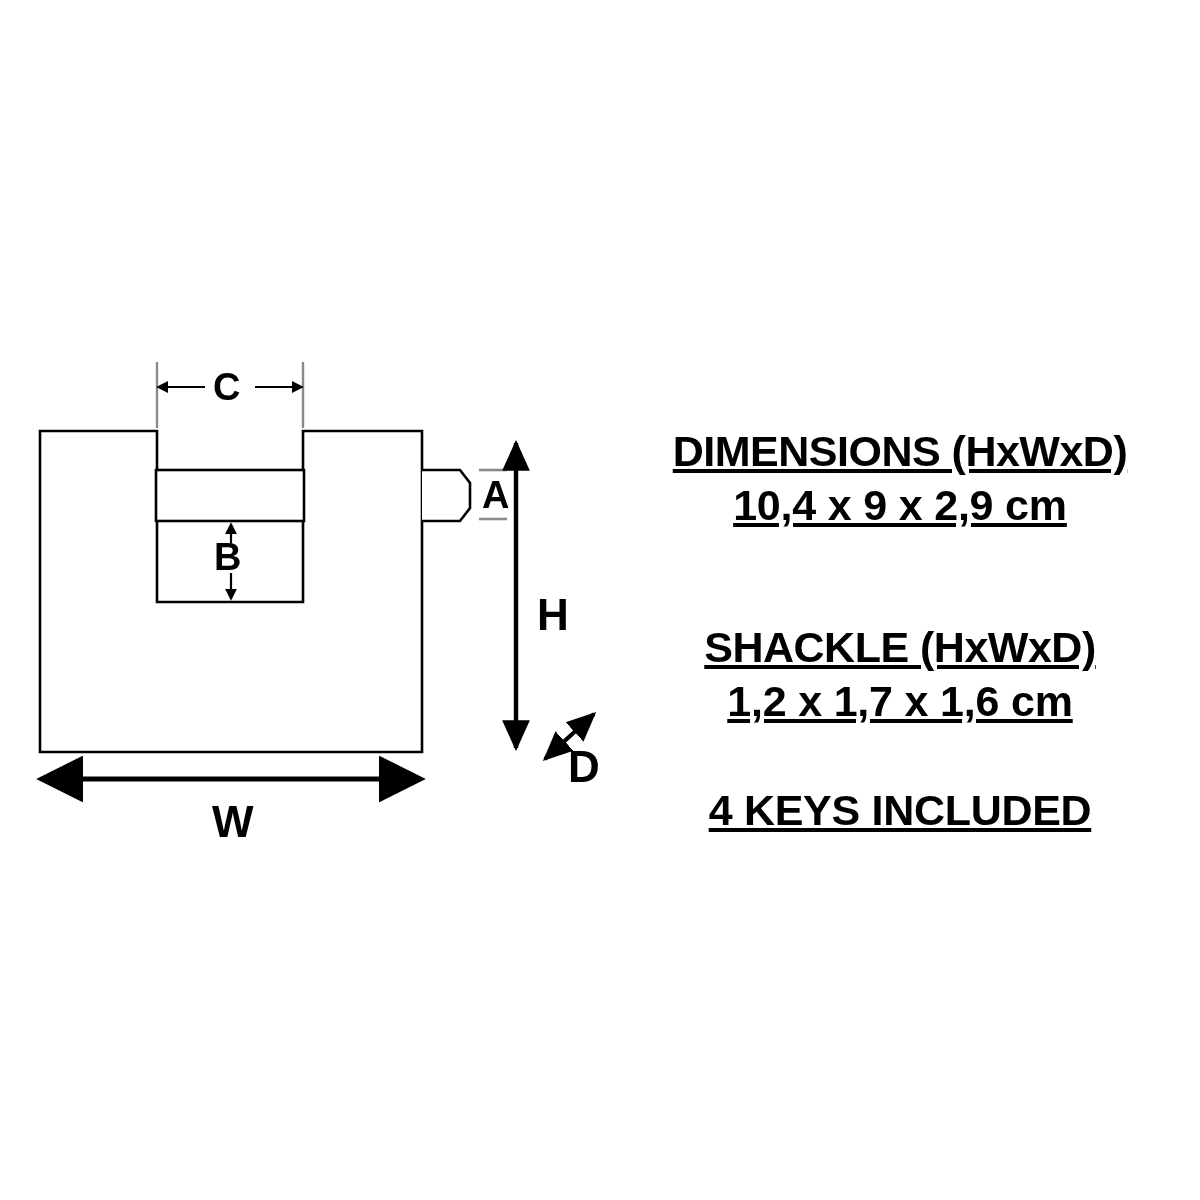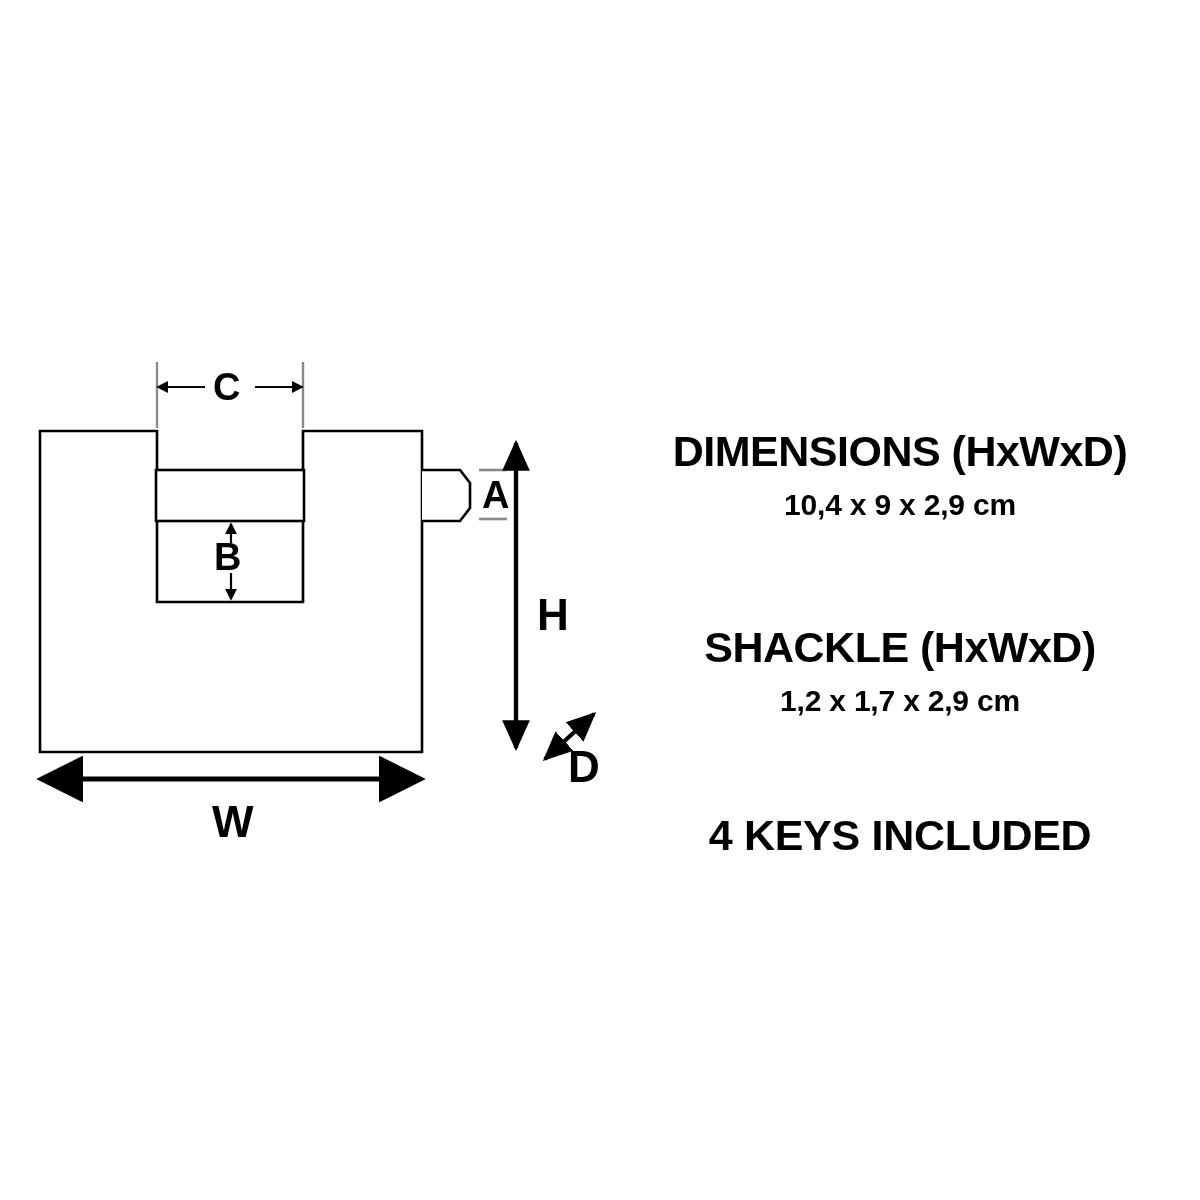--- a/index.html
+++ b/index.html
@@ -33,36 +33,37 @@
   }
   .spec-panel {
     position: absolute;
     left: 600px;
     top: 420px;
     width: 600px;
     text-align: center;
     font-family: "Liberation Sans", sans-serif;
     font-weight: bold;
     color: #000000;
+    text-decoration: underline;
   }
   .spec-block {
     margin: 0;
     padding: 0;
   }
   .spec-block.block-dimensions { margin-top: 4px; }
   .spec-block.block-shackle { margin-top: 88px; }
-  .spec-block.block-keys { margin-top: 80px; }
+  .spec-block.block-keys { margin-top: 55px; }
   .spec-heading {
     font-size: 43px;
     line-height: 54px;
     letter-spacing: -0.5px;
     white-space: nowrap;
   }
   .spec-value {
-    font-size: 30px;
+    font-size: 43px;
     line-height: 54px;
     letter-spacing: -0.2px;
     white-space: nowrap;
   }
   .spec-note {
     font-size: 43px;
     line-height: 54px;
     letter-spacing: -0.3px;
     white-space: nowrap;
   }
@@ -165,21 +166,21 @@
 
   <div class="spec-panel">
 
     <div class="spec-block block-dimensions">
       <div class="spec-heading">DIMENSIONS (HxWxD)</div>
       <div class="spec-value">10,4 x 9 x 2,9 cm</div>
     </div>
 
     <div class="spec-block block-shackle">
       <div class="spec-heading">SHACKLE (HxWxD)</div>
-      <div class="spec-value">1,2 x 1,7 x 2,9 cm</div>
+      <div class="spec-value">1,2 x 1,7 x 1,6 cm</div>
     </div>
 
     <div class="spec-block block-keys">
       <div class="spec-note">4 KEYS INCLUDED</div>
     </div>
 
   </div>
 
 </div>
 

